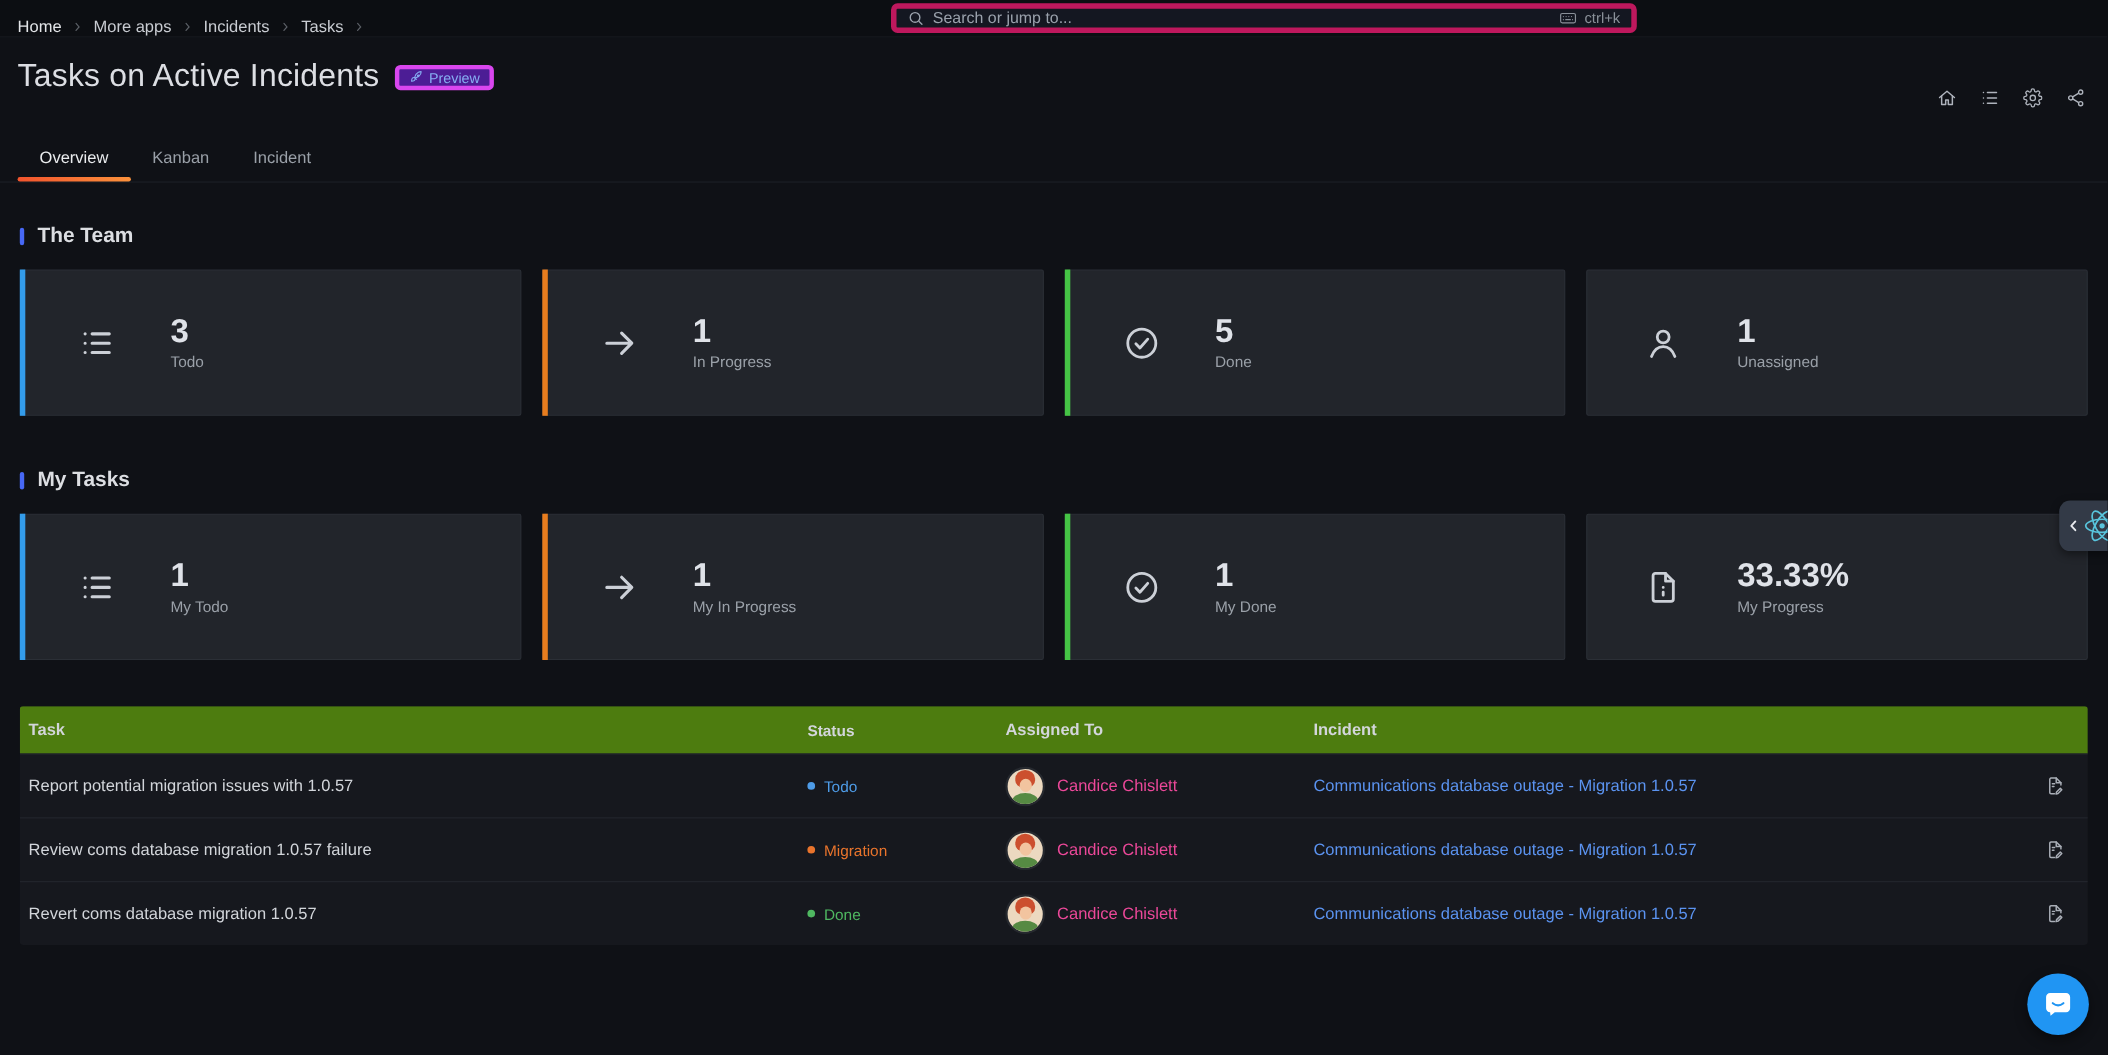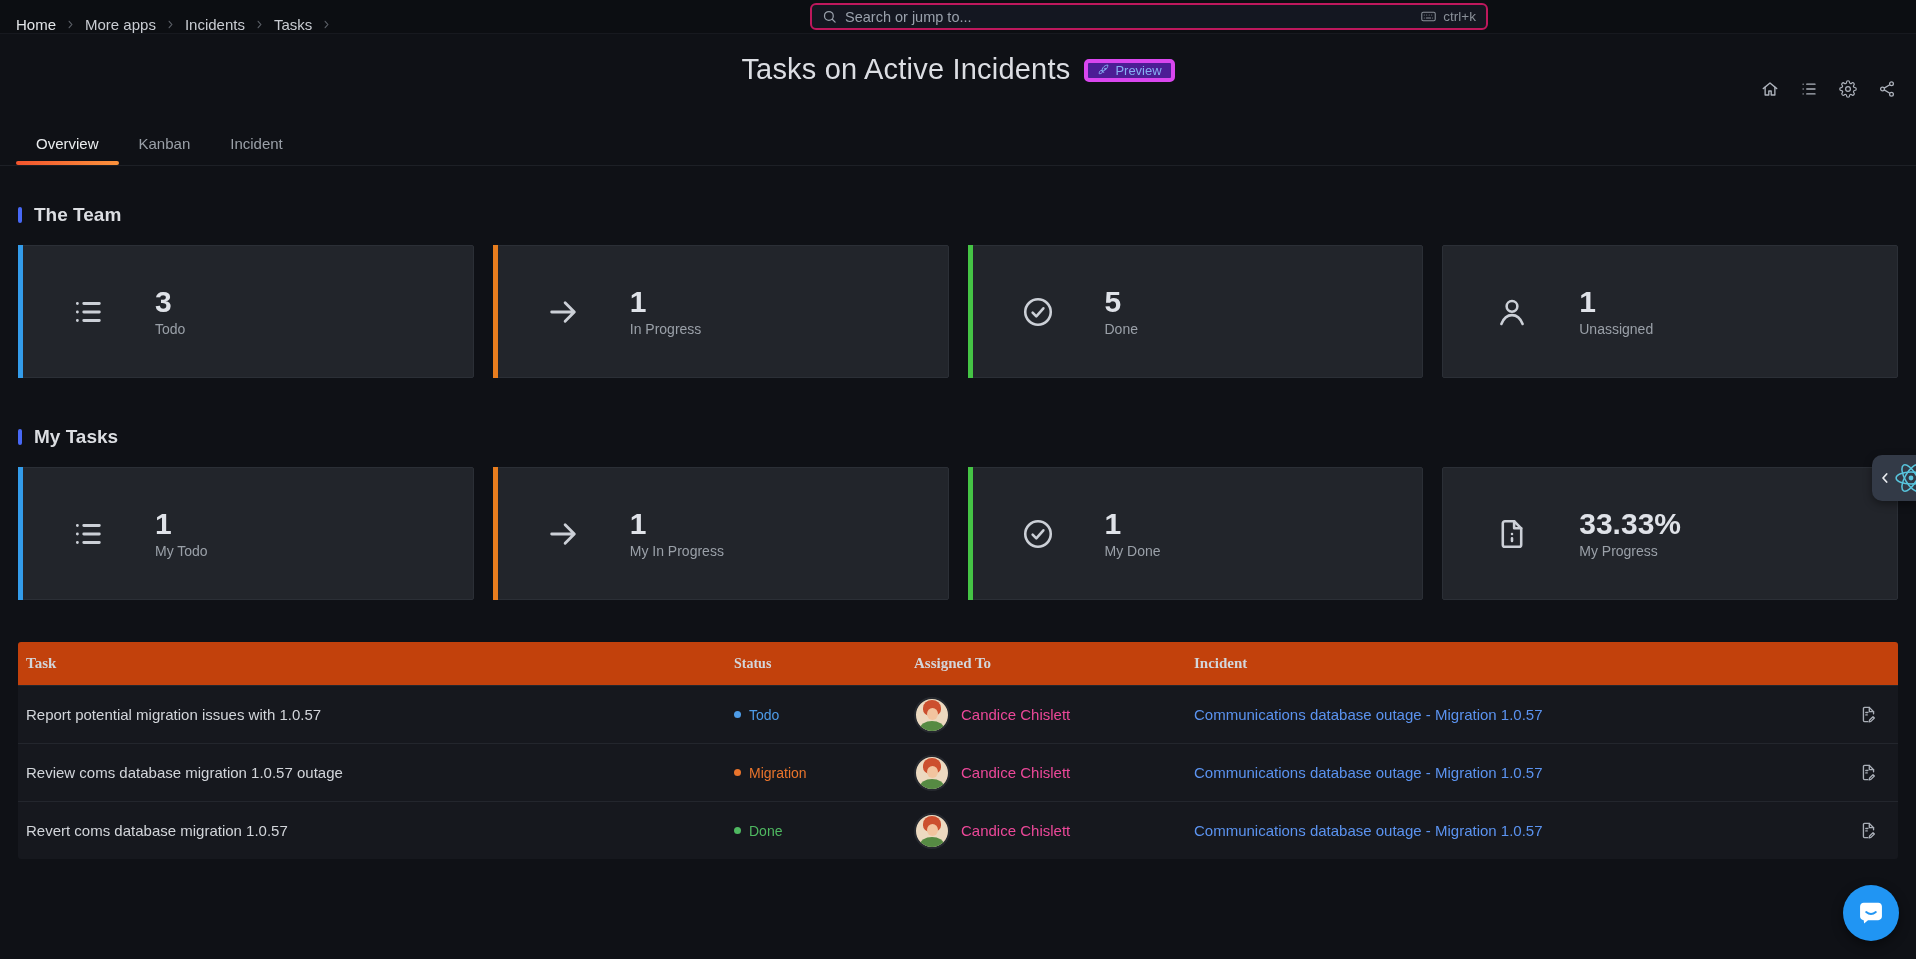--- a/index.html
+++ b/index.html
@@ -8,31 +8,31 @@
 
   
   .topnav { position:relative; height:34px; background:#0c0e12; border-bottom:1px solid #17191f;
     display:flex; align-items:flex-end; padding:0 16px; }
   .crumbs { display:flex; align-items:center; gap:9px; font-size:15px; }
   .crumb { color:#c9ccd2; cursor:pointer; }
   .crumb.first { color:#e3e5e8; }
   .crumb-sep { color:#5c6067; display:flex; align-items:center; }
   .crumb-sep svg { width:11px; height:11px; }
   .searchbox { position:absolute; left:810px; top:3px; width:678px; height:27px;
-    background:#141721; border:2px solid #be185d; border-radius:6px;
+    background:#141721; border:5px solid #be185d; border-radius:6px;
     display:flex; align-items:center; padding:0 10px; gap:8px; }
   .searchbox svg.mag { width:15px; height:15px; color:#9aa1ac; flex:none; }
   .searchbox input { flex:1; background:transparent; border:none; outline:none;
     color:#c8ccd3; font-size:14.5px; font-family:inherit; }
   .searchbox input::placeholder { color:#9aa1ac; }
   .shortcut { display:flex; align-items:center; gap:6px; color:#8a9099; font-size:13.5px; }
   .shortcut svg { width:17px; height:17px; }
 
   
-  .pagehead { padding:14px 16px 0; display:flex; align-items:center; gap:14px; position:relative;justify-content:center; }
+  .pagehead { padding:14px 16px 0; display:flex; align-items:center; gap:14px; position:relative; }
   .pagehead h1 { font-size:29px; font-weight:500; color:#dcdee3; letter-spacing:.2px; line-height:42px; }
   .badge { display:inline-flex; align-items:center; gap:5px; height:23px; padding:0 9px;
     background:#4c1d95; border:4px solid #d946ef; border-radius:5px;
     color:#86aef2; font-size:13px; font-weight:500; margin-top:2px; }
   .badge svg { width:13px; height:13px; }
   .toolbar { position:absolute; right:20px; top:46px; display:flex; align-items:center; gap:21px; }
   .toolbar .tb { width:18px; height:18px; color:#aeb3bc; cursor:pointer; }
   .toolbar .tb svg { width:100%; height:100%; }
 
   
@@ -56,21 +56,21 @@
   .card.accent-orange::before { background:#e87d1e; }
   .card.accent-green::before { background:#45c445; }
   .card-icon { width:34px; height:34px; color:#ccd0d7; flex:none; }
   .card-icon svg { width:100%; height:100%; }
   .card-value { font-size:30px; font-weight:600; color:#dfe2e8; line-height:1.08; }
   .card-label { font-size:14px; font-weight:500; color:#9aa0a8; margin-top:3px; }
 
   
   .table-panel { margin-top:42px; background:#16181e; border-radius:3px; overflow:hidden; }
   .trow { display:grid; grid-template-columns:700px 188px 280px 1fr 60px; align-items:center; }
-  .thead { background:#c2410c; height:43px; font-size:15px; font-weight:700; color:#d3d6db;font-family:Liberation Serif, serif; }
+  .thead { background:#4d7c0f; height:43px; font-size:15px; font-weight:700; color:#d3d6db; }
   .thead > div { padding-left:8px; }
   .thead .c-status, .tbody-row .c-status { padding-left:16px; }
   .tbody-row { height:58px; border-top:1px solid #23262d; font-size:15px; }
   .c-task { padding-left:8px; color:#d2d5da; }
   .c-status { display:flex; align-items:center; gap:8px; font-size:14px; }
   .dot { width:7px; height:7px; border-radius:50%; }
   .st-todo { color:#4e9ce8; } .st-todo .dot { background:#4e9ce8; }
   .st-progress { color:#e9742c; } .st-progress .dot { background:#e9742c; }
   .st-done { color:#4fb861; } .st-done .dot { background:#4fb861; }
   .c-assignee { display:flex; align-items:center; gap:11px; padding-left:8px; color:#ec4899; }
@@ -308,21 +308,21 @@
           <span class="doc-edit"><svg viewBox="0 0 24 24" fill="none" stroke="currentColor" stroke-width="1.7" stroke-linecap="round" stroke-linejoin="round">
               <path d="M11 21H7a1.4 1.4 0 0 1-1.4-1.4V4.4A1.4 1.4 0 0 1 7 3h6l5.4 5.4V11"></path>
               <path d="M13 3v5.4h5.4"></path>
               <path d="M8.6 9.5h2.6M8.6 12.5h1.8"></path>
               <path d="M13.4 19l4.3-4.3 1.7 1.7-4.3 4.3-2.3.6.6-2.3z"></path>
             </svg></span>
         </div>
     </div>
 
     <div class="trow tbody-row">
-      <div class="c-task">Review coms database migration 1.0.57 outage</div>
+      <div class="c-task">Review coms database migration 1.0.57 failure</div>
       <div class="c-status st-progress">
           <span class="dot"></span>
           <span>Migration</span>
         </div>
       <div class="c-assignee">
         <span class="avatar">
             <span class="hair"></span>
             <span class="face"></span>
             <span class="shirt"></span>
           </span>

